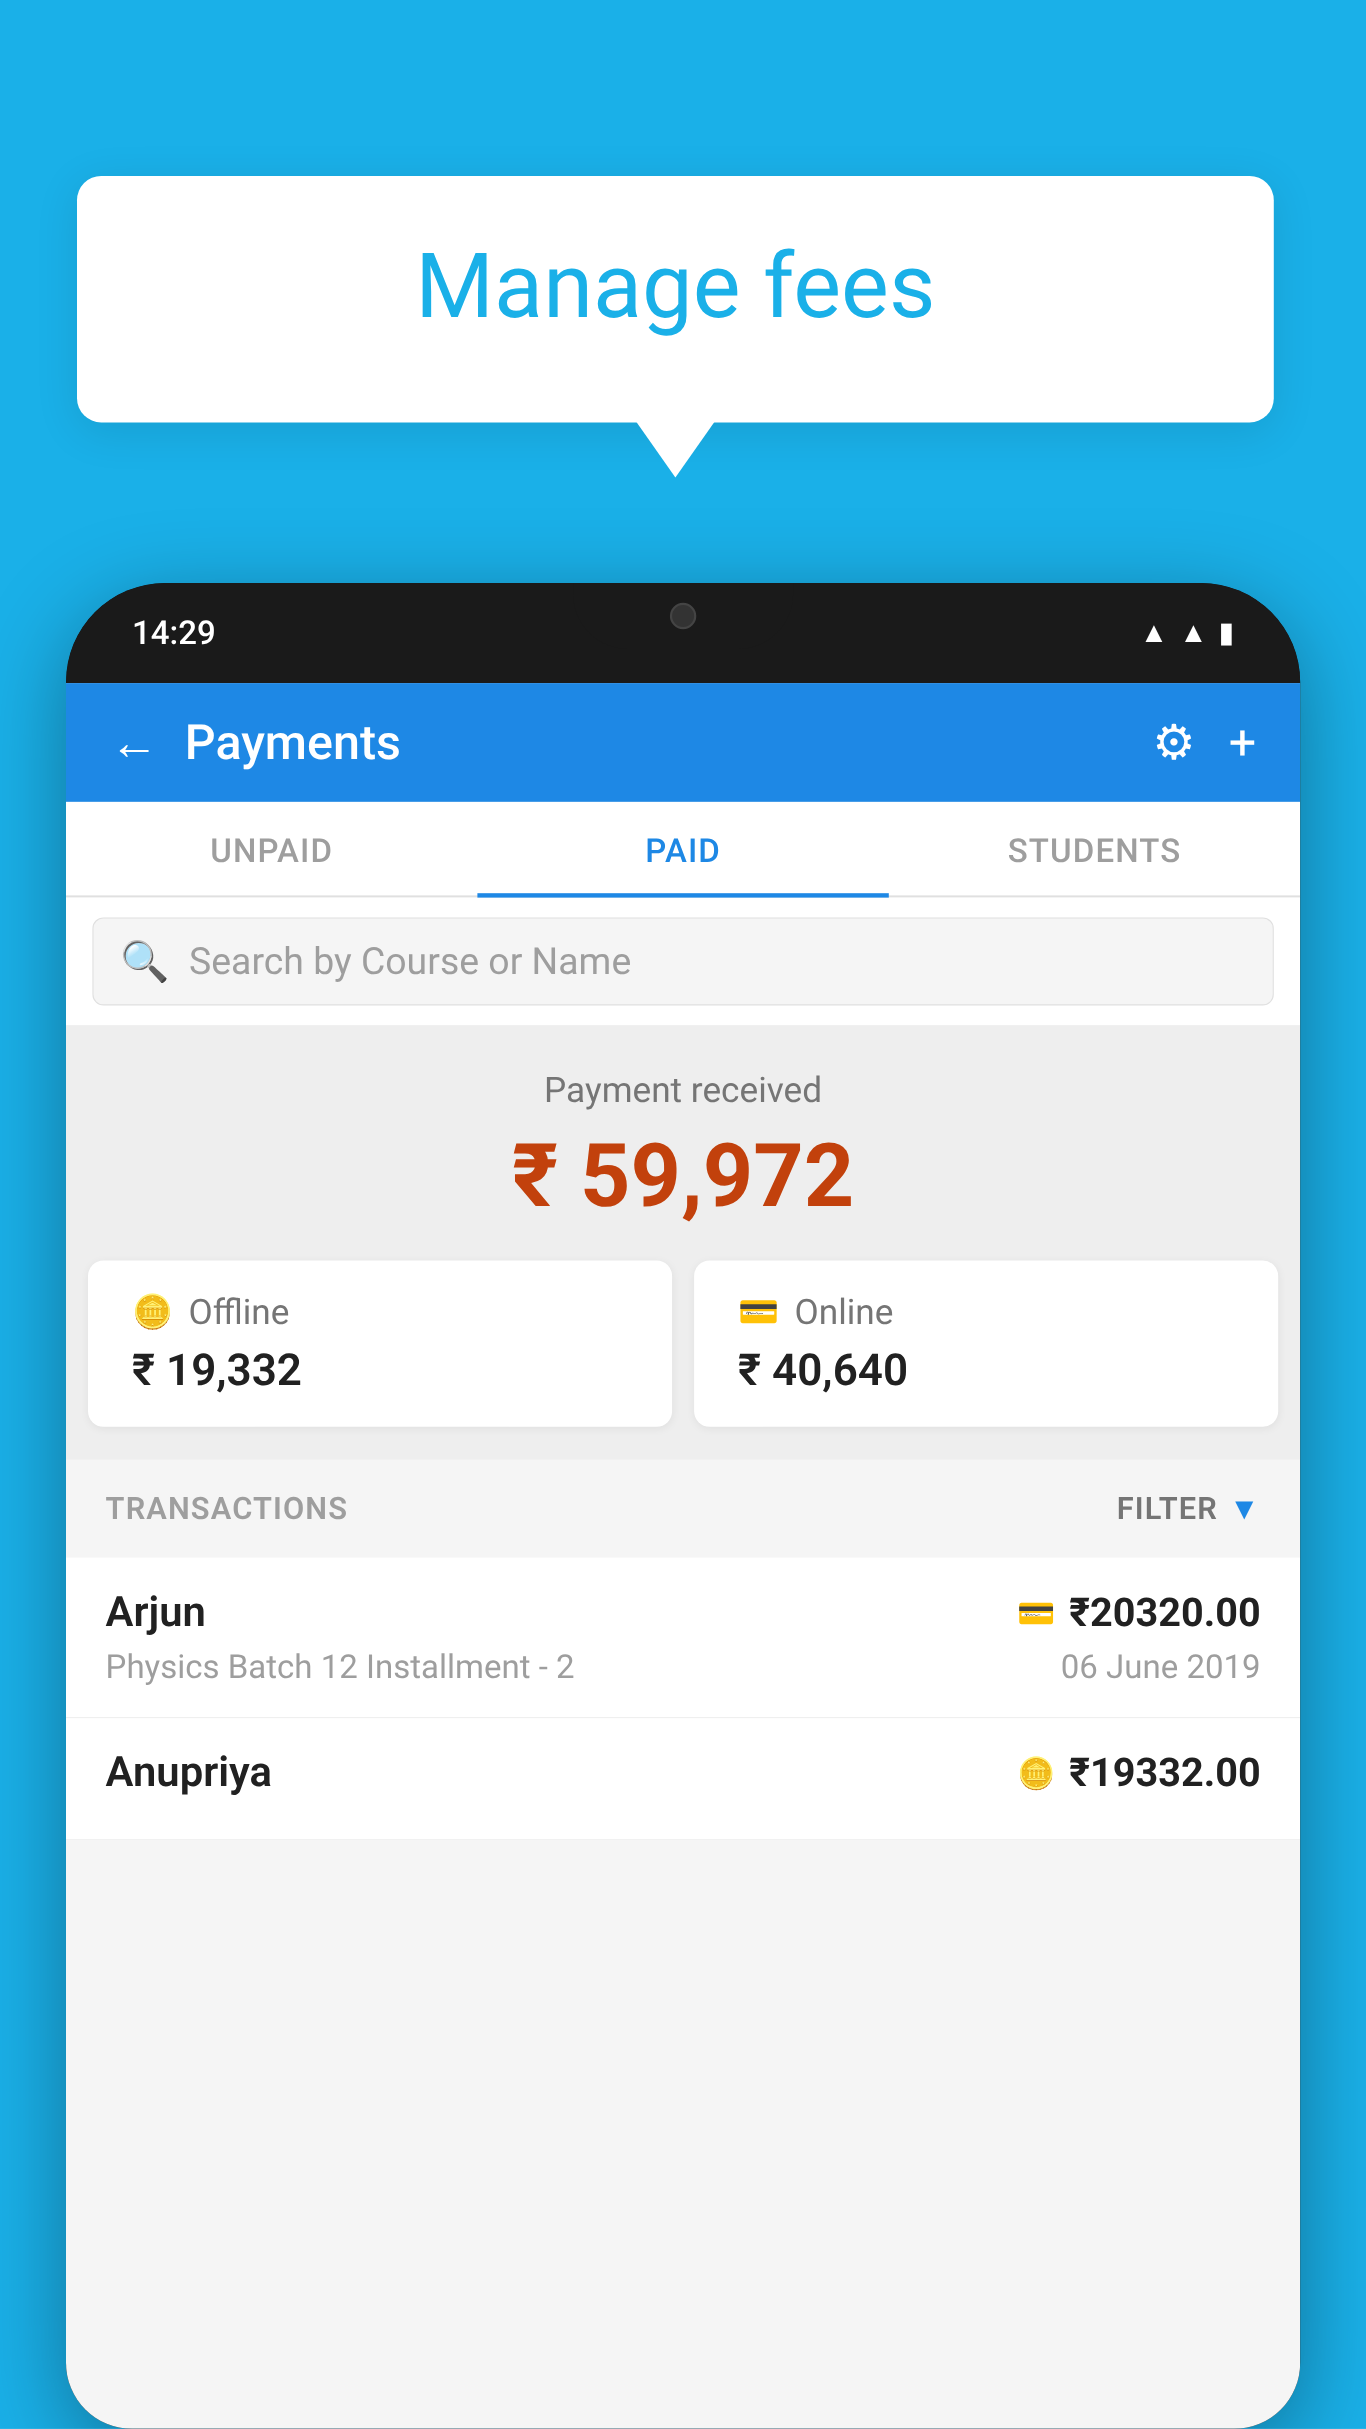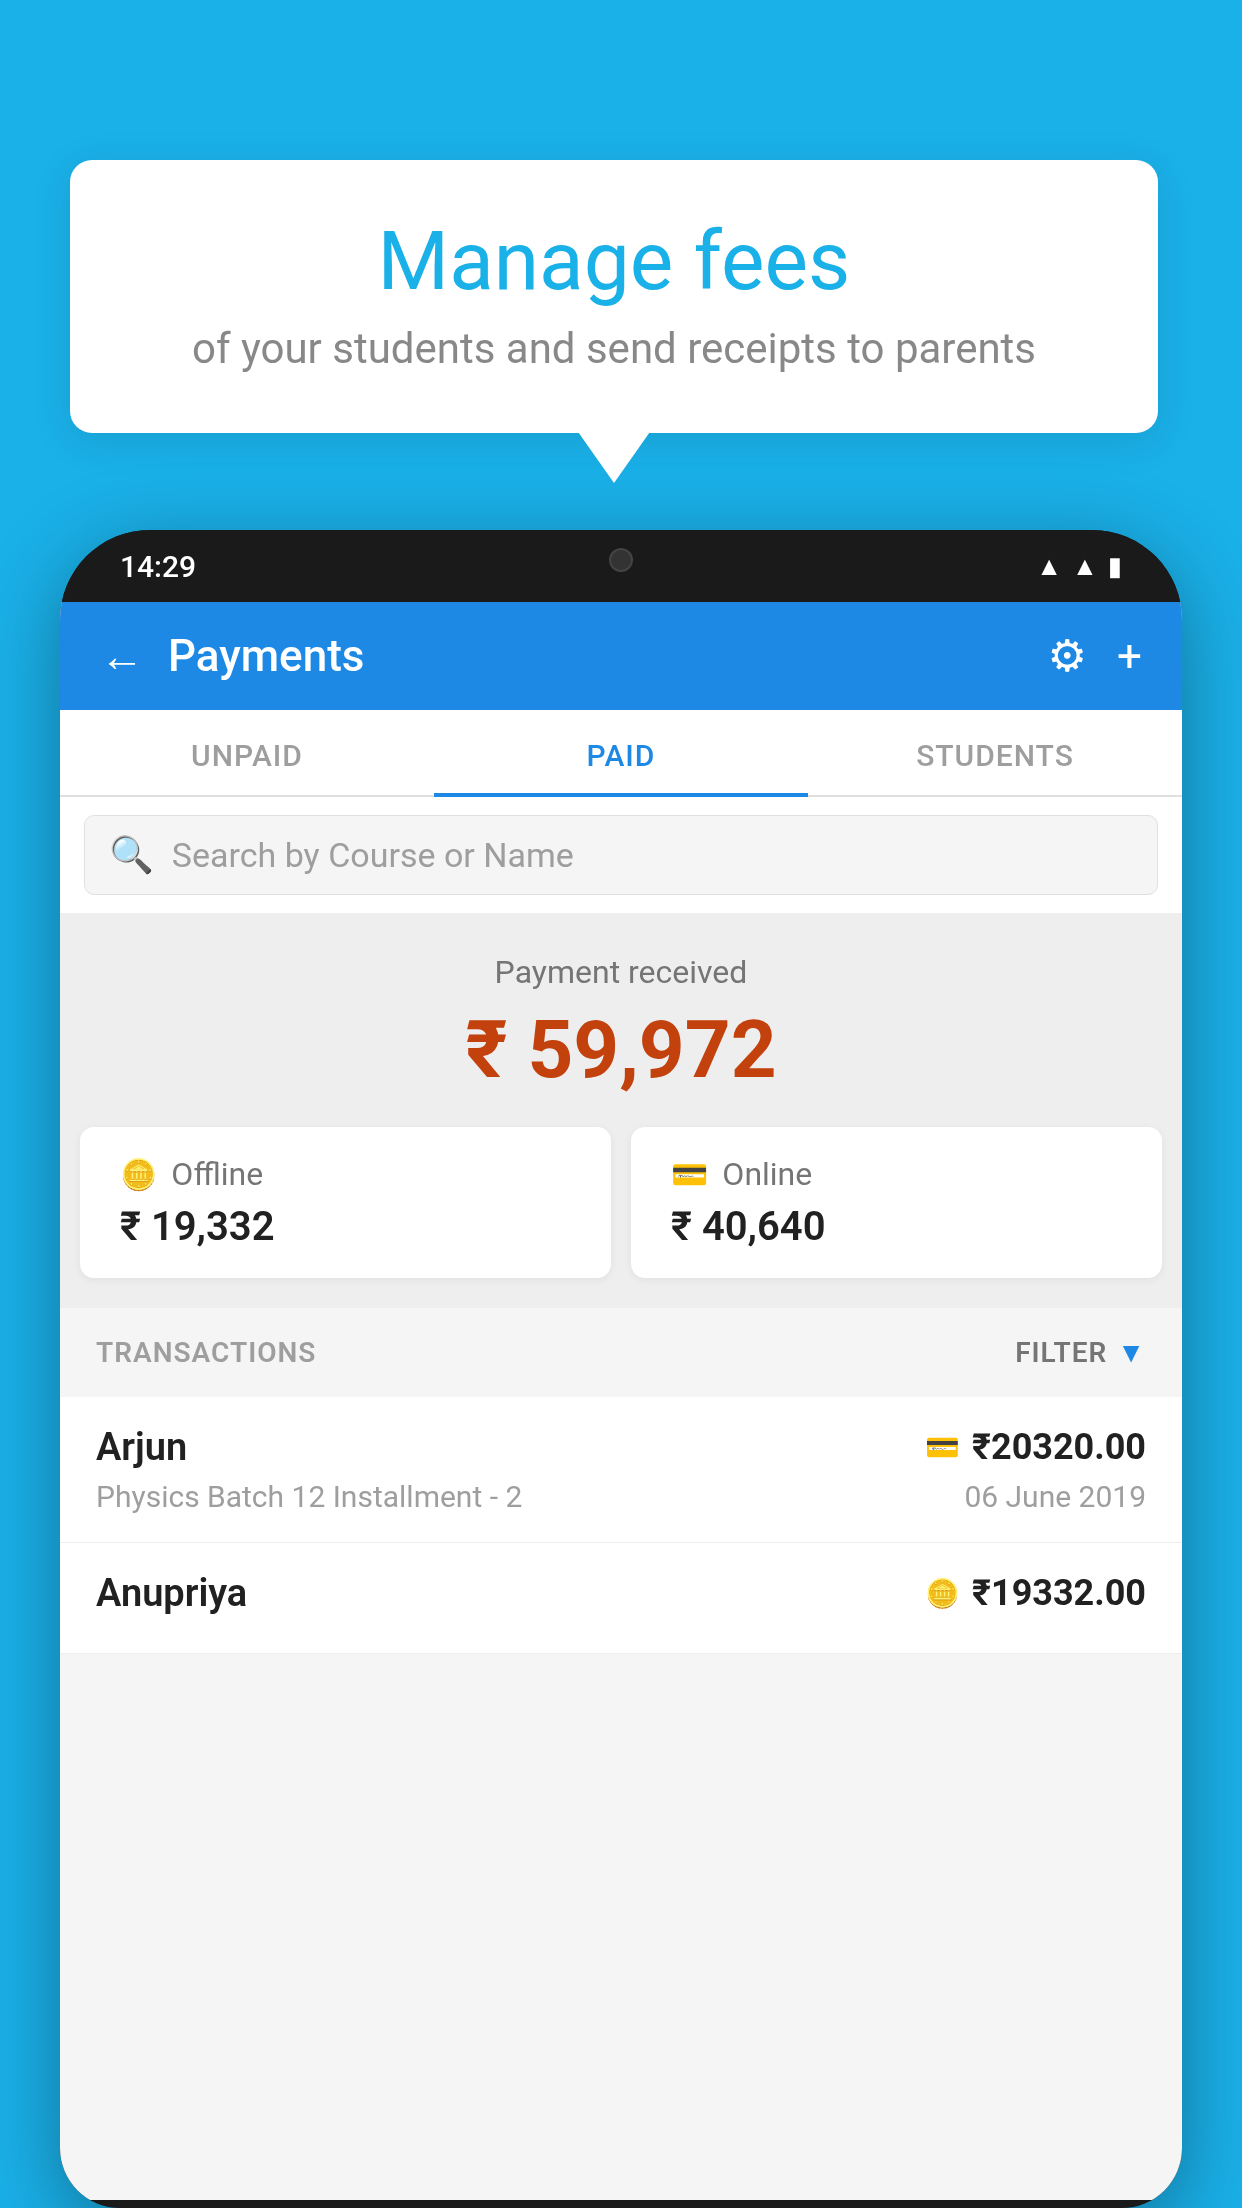--- a/index.html
+++ b/index.html
@@ -59,21 +59,21 @@
       bottom: 0px;
       background: #1a1a1a;
       border-radius: 90px 90px 60px 60px;
       overflow: hidden;
       box-shadow: 0 20px 80px rgba(0,0,0,0.35);
     }
 
     
     .phone-top-bar {
       background: #1a1a1a;
-      height: 72px;
+      height: 91px;
       position: relative;
       display: flex;
       align-items: center;
       justify-content: space-between;
       padding: 0 60px;
       border-radius: 90px 90px 0 0;
     }
     .phone-time {
       color: #ffffff;
       font-size: 30px;
@@ -332,21 +332,20 @@
       color: #757575;
     }
   </style>
 </head>
 <body>
 
 <div style="position:absolute;top:0;left:0;width:1242px;height:2208px;background:#1ab0e8;"></div>
 
 <div class="tooltip-card">
   <div class="tooltip-title">Manage fees</div>
-  <div class="tooltip-subtitle">of your students and send receipts to parents</div>
 </div>
 
 <div class="phone-shell">
 
   <div class="phone-top-bar">
     <span class="phone-time">14:29</span>
     <div class="phone-notch">
       <div class="camera-dot"></div>
     </div>
     <div class="status-icons">

